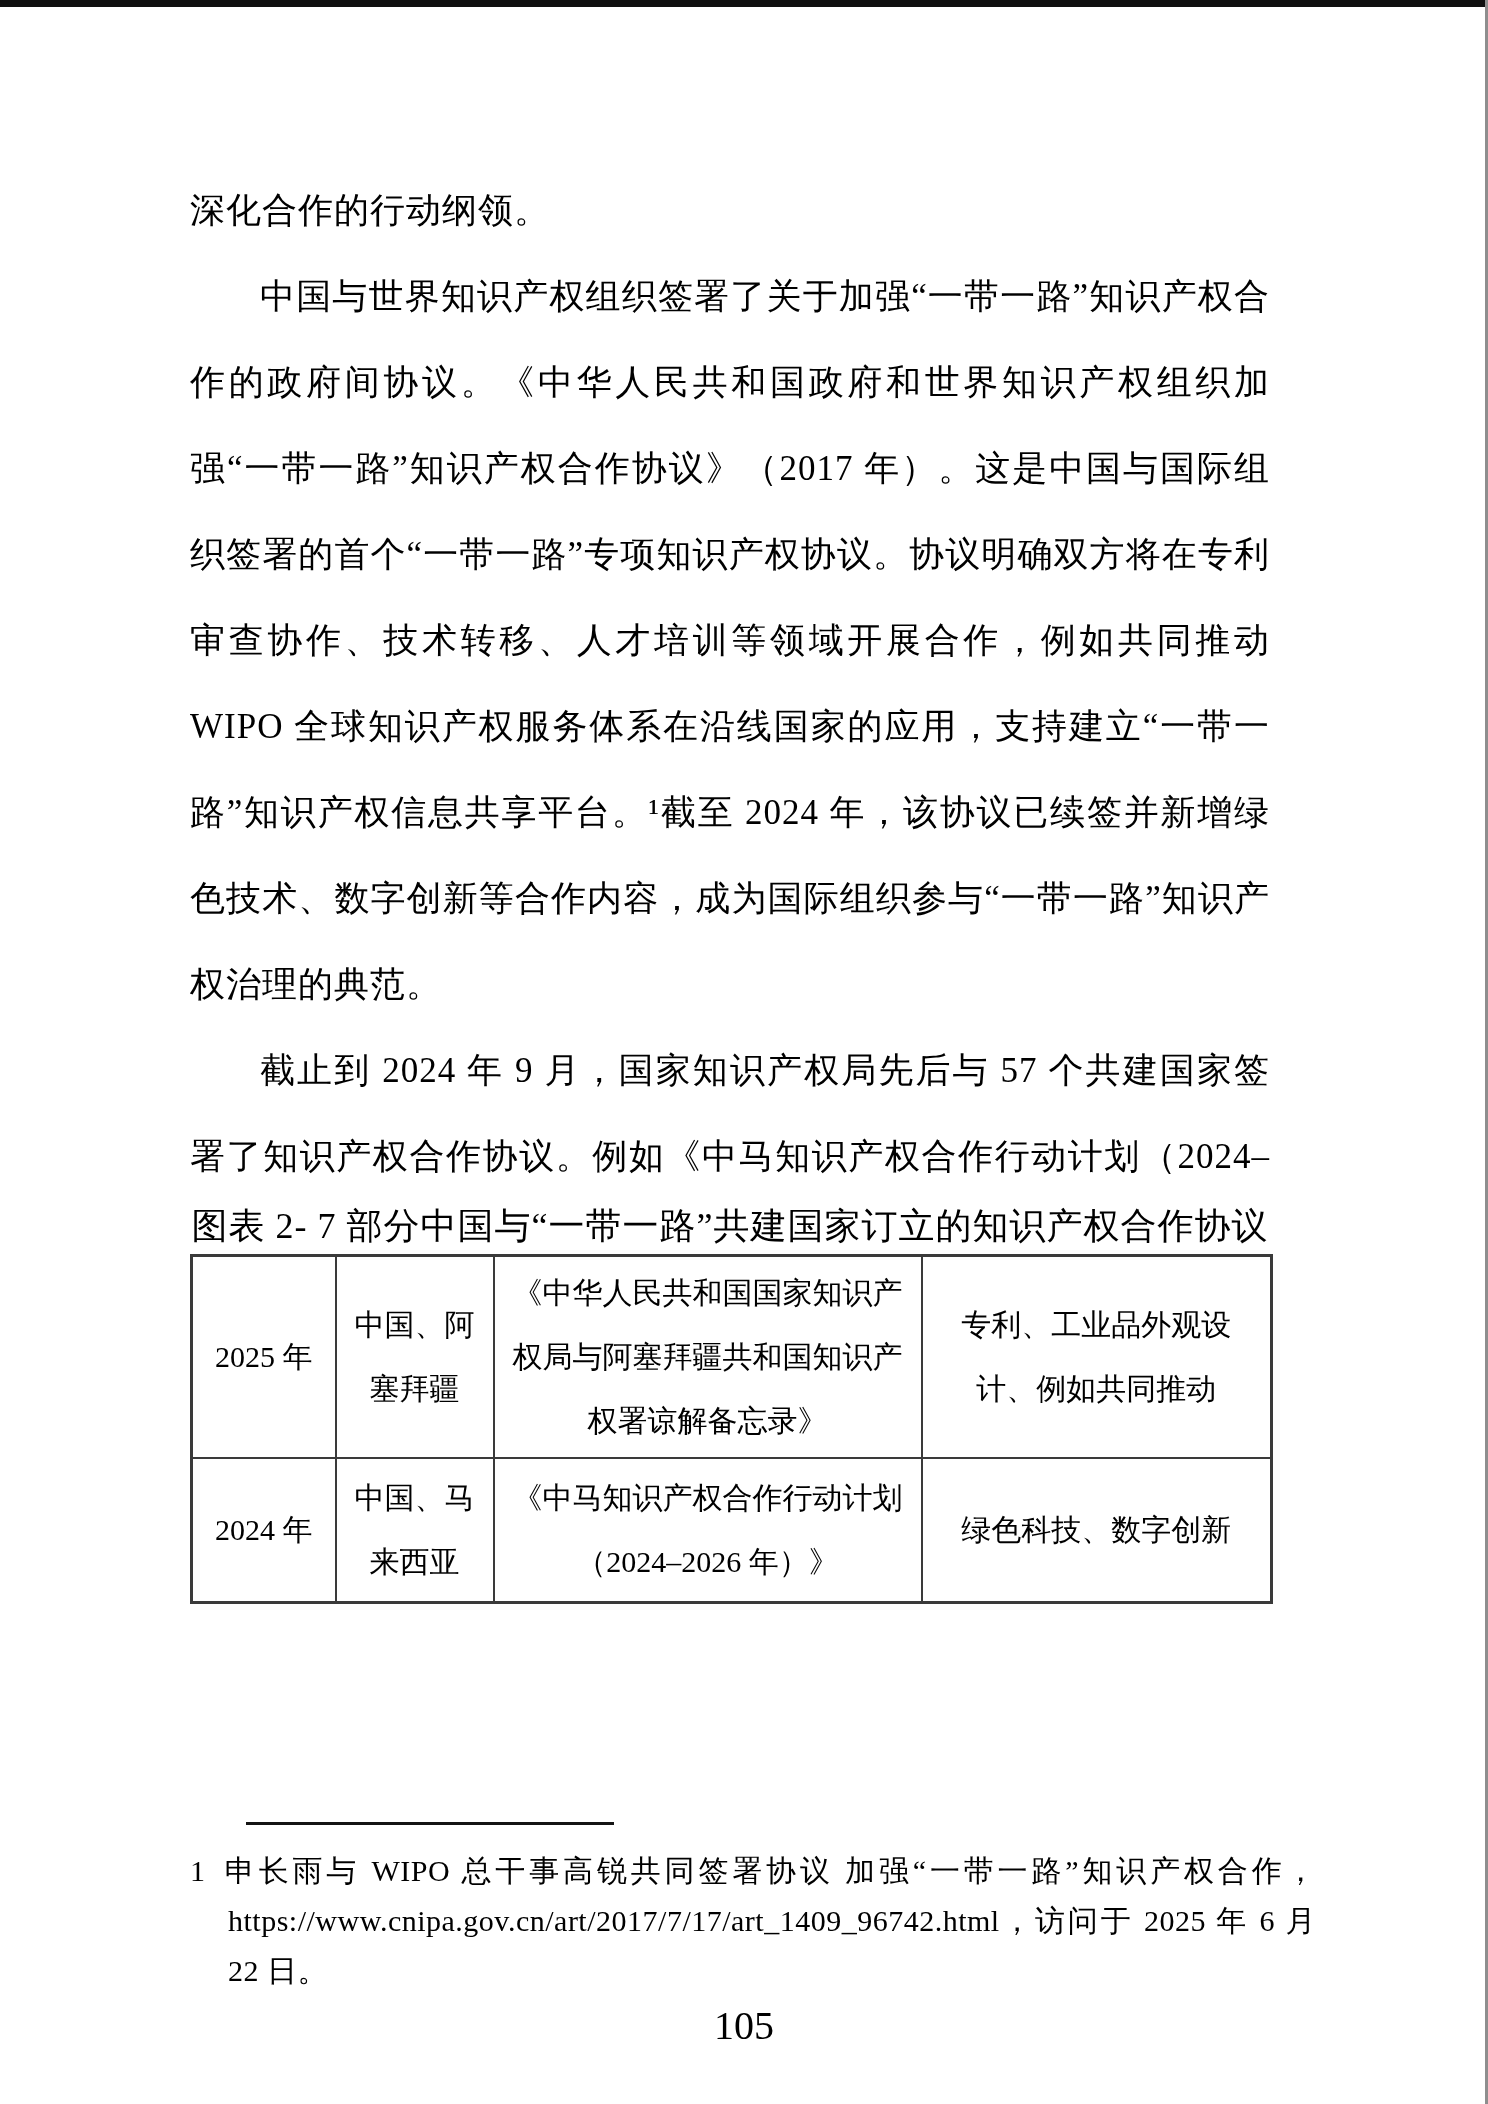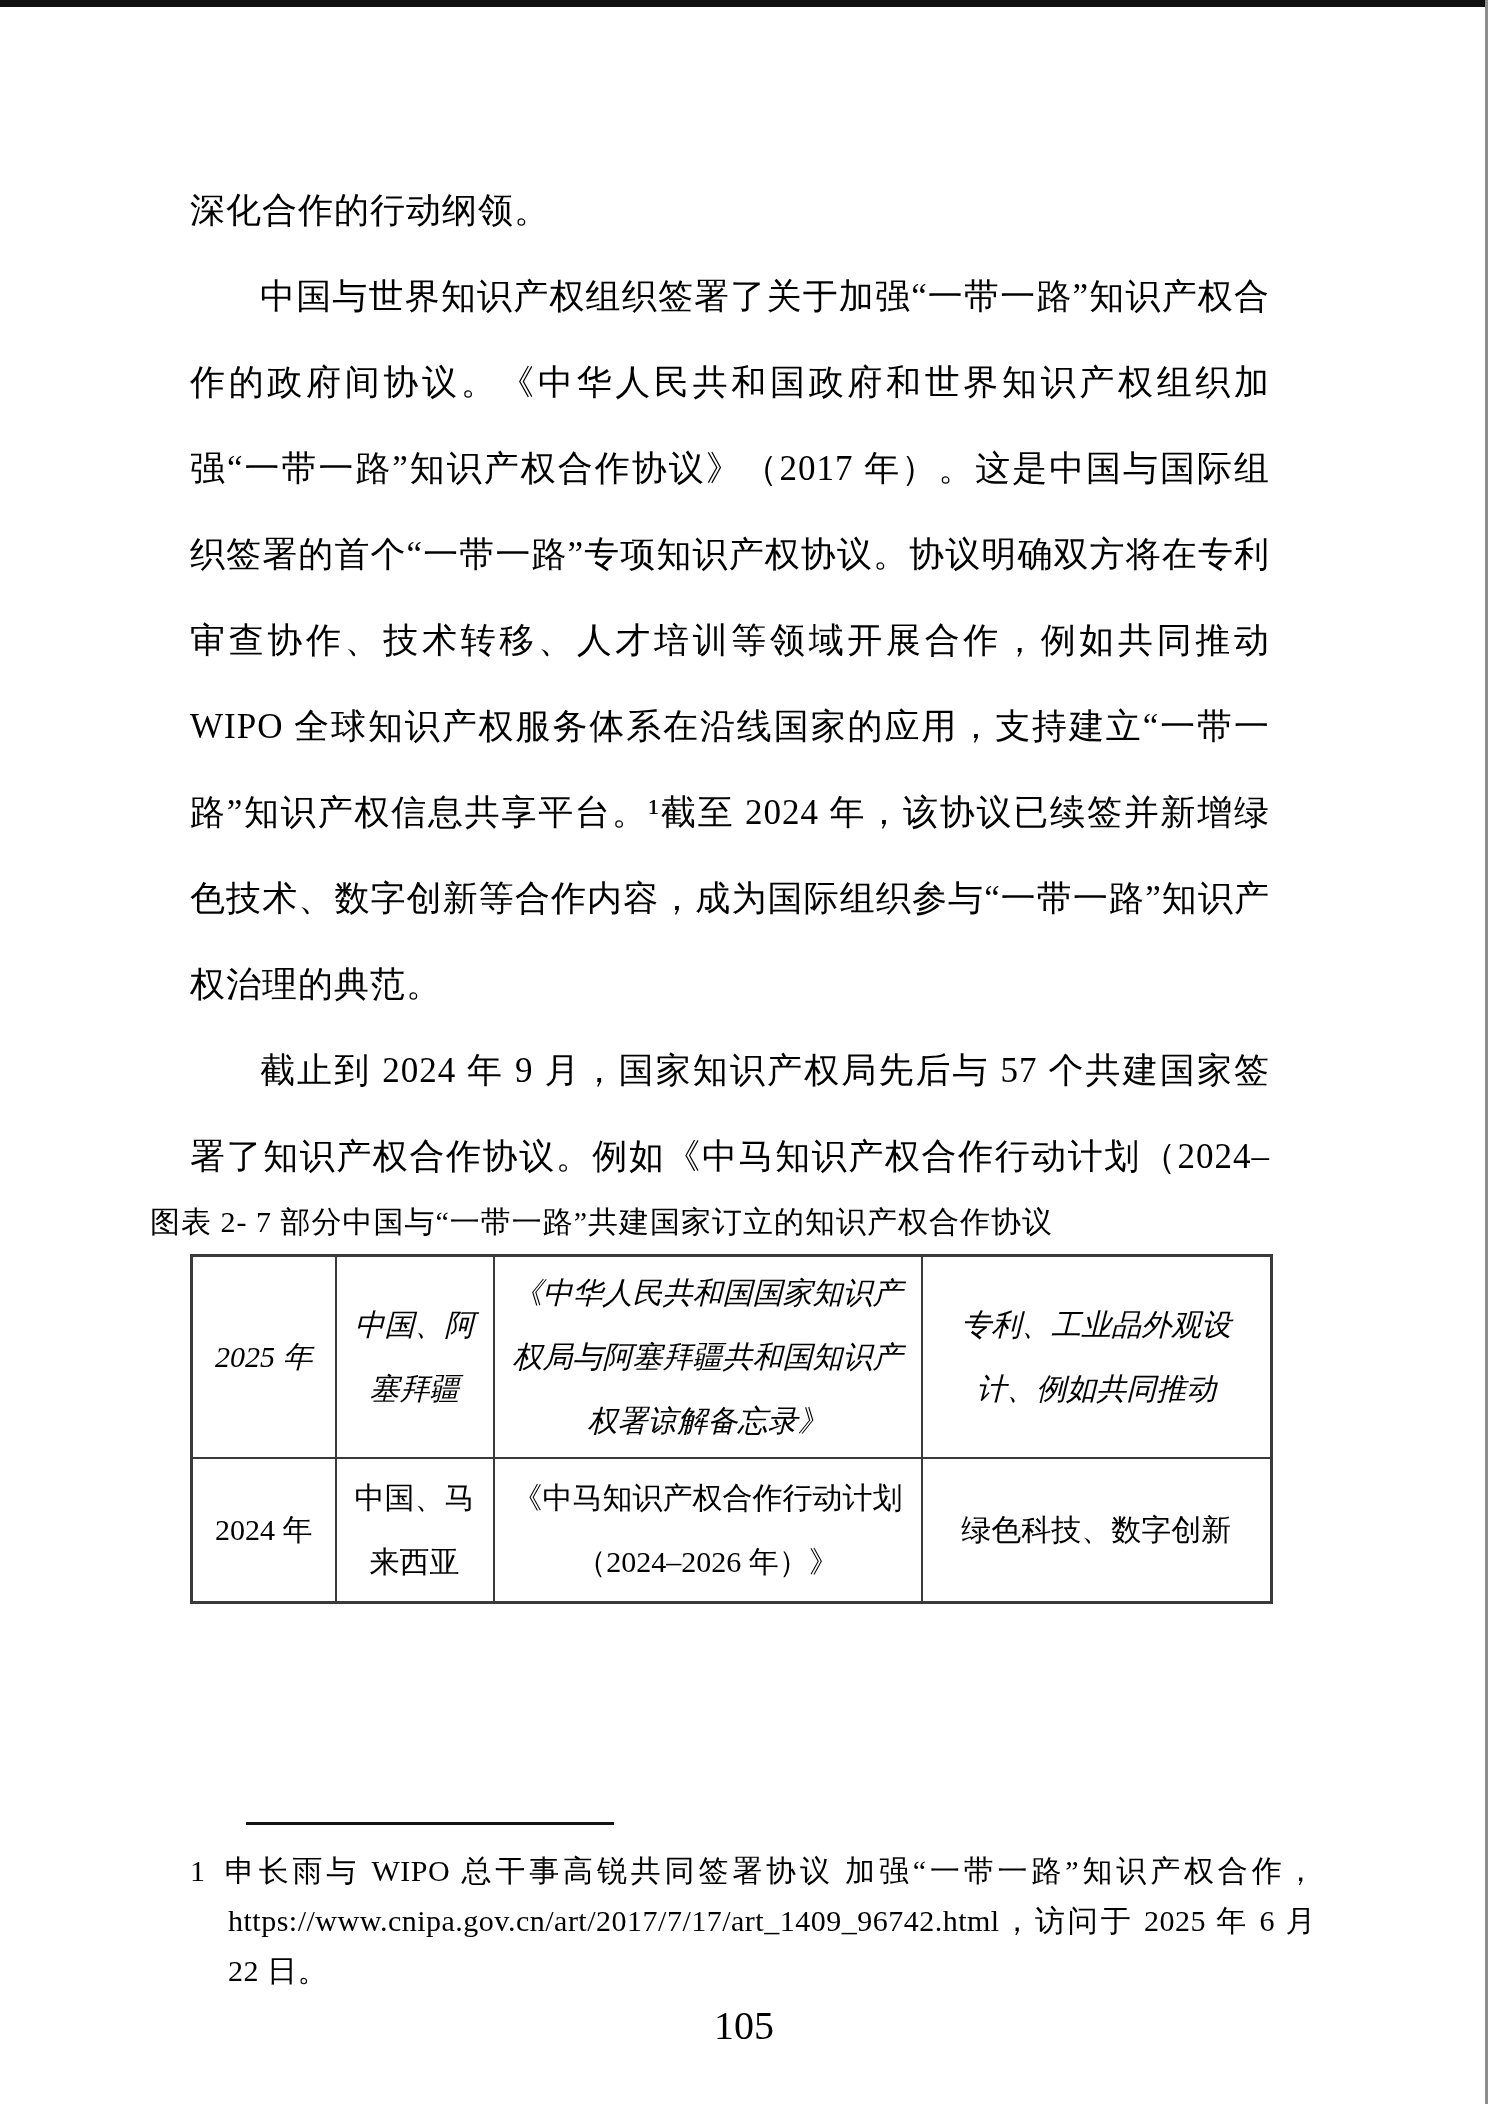--- a/index.html
+++ b/index.html
@@ -8,34 +8,34 @@
     font-family:"Liberation Serif","DejaVu Serif",serif;color:#000;
     overflow:hidden;margin:0 auto;
   }
   .edge-top{position:absolute;left:0;top:0;width:100%;height:7px;background:#101010;}
   .edge-right{position:absolute;right:0;top:0;width:3px;height:100%;background:#8e8e8e;}
 
   .body-text{position:absolute;left:190px;top:168px;width:1080px;height:1034px;overflow:hidden;}
   .para{margin:0;font-size:35px;line-height:86px;text-align:justify;letter-spacing:1px;}
   .para.indent{text-indent:70px;}
 
-  .caption{position:absolute;left:150px;top:1202px;width:1160px;text-align:left;
-    font-size:30px;letter-spacing:1px;}
+  .caption{position:absolute;left:150px;top:1202px;width:1160px;text-align:center;
+    font-size:36px;letter-spacing:1px;}
 
   .ip-table{position:absolute;left:190px;top:1254px;width:1080px;
     border-collapse:collapse;table-layout:fixed;border:3px solid #3a3a3a;}
   .ip-table th,.ip-table td{
     border:2px solid #3a3a3a;text-align:center;vertical-align:middle;
     font-size:30px;line-height:64px;padding:4px 14px;word-break:break-all;
   }
   .ip-table .head th{
     background:#b4c6e7;font-weight:bold;font-size:31px;height:96px;
     border-bottom:3px solid #3a3a3a;line-height:40px;
   }
-  .ip-table .r1 td{height:190px;font-style:italic;}
+  .ip-table .r1 td{height:190px;}
   .ip-table .r2 td{height:134px;}
 
   .fn-sep{position:absolute;left:246px;top:1822px;width:368px;height:3px;background:#141414;}
   .footnote{
     position:absolute;left:190px;top:1846px;width:1088px;
     font-size:30px;line-height:50px;text-align:justify;
     padding-left:38px;text-indent:-38px;letter-spacing:0.5px;
   }
   .fn-marker{margin-right:16px;}
   .page-number{position:absolute;left:0;top:2002px;width:100%;text-align:center;font-size:40px;}

